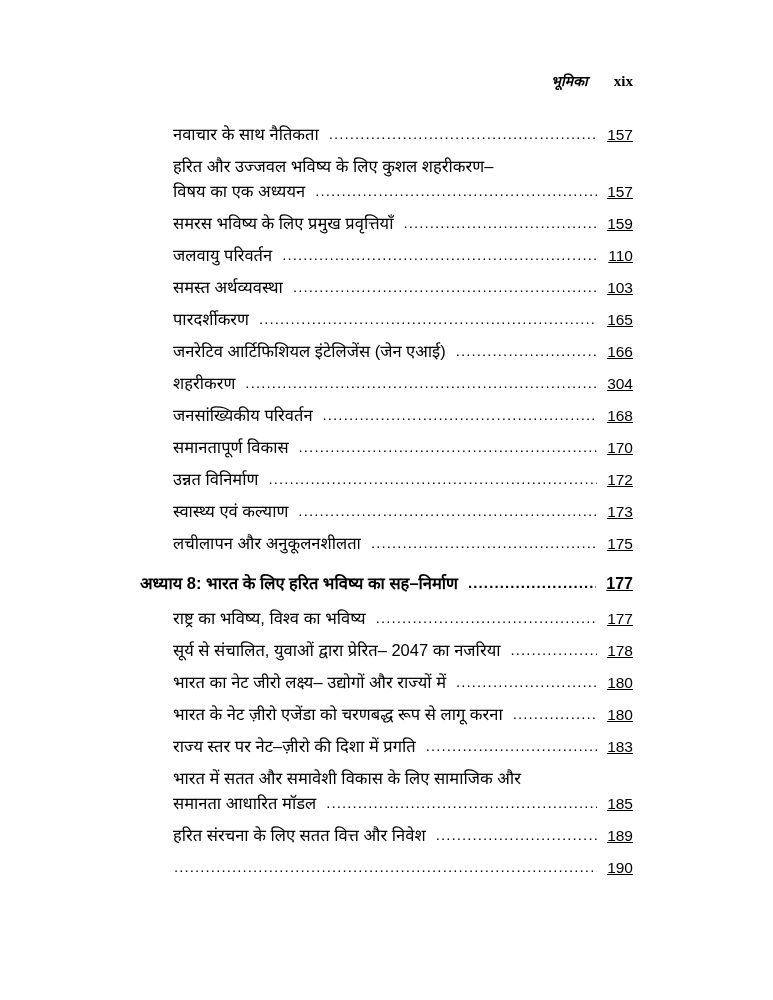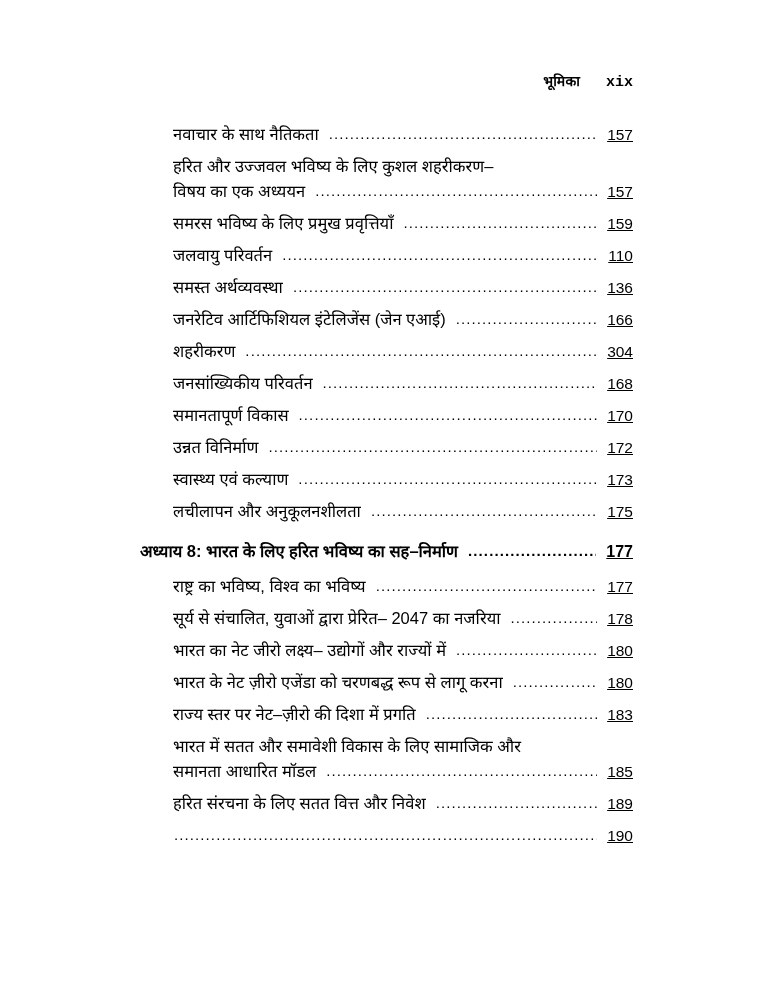--- a/index.html
+++ b/index.html
@@ -27,26 +27,27 @@
   .running-head {
     position: absolute;
     top: 71px;
     left: 0;
     width: 633px;
     text-align: right;
     white-space: nowrap;
   }
   .running-head .rh-title {
     font-family: "Liberation Serif", "DejaVu Serif", serif;
+    font-style: italic;
     font-weight: bold;
     font-size: 14px;
     letter-spacing: .2px;
   }
   .running-head .rh-folio {
-    font-family: Liberation Mono, monospace;
+    font-family: Liberation Serif, serif;
     font-weight: bold;
     font-size: 15px;
     margin-left: 26px;
   }
 
   
   .toc {
     position: absolute;
     top: 122px;
     left: 140px;
@@ -146,21 +147,28 @@
         <span class="entry-last">
           <span class="entry-text">जलवायु परिवर्तन</span>
           <span class="leader"></span>
           <span class="page-no">110</span>
         </span>
       </div>
       <div class="toc-entry level-2">
         <span class="entry-last">
           <span class="entry-text">समस्त अर्थव्यवस्था</span>
           <span class="leader"></span>
-          <span class="page-no">136</span>
+          <span class="page-no">103</span>
+        </span>
+      </div>
+      <div class="toc-entry level-2">
+        <span class="entry-last">
+          <span class="entry-text">पारदर्शीकरण</span>
+          <span class="leader"></span>
+          <span class="page-no">165</span>
         </span>
       </div>
       <div class="toc-entry level-2">
         <span class="entry-last">
           <span class="entry-text">जनरेटिव आर्टिफिशियल इंटेलिजेंस (जेन एआई)</span>
           <span class="leader"></span>
           <span class="page-no">166</span>
         </span>
       </div>
       <div class="toc-entry level-2">

